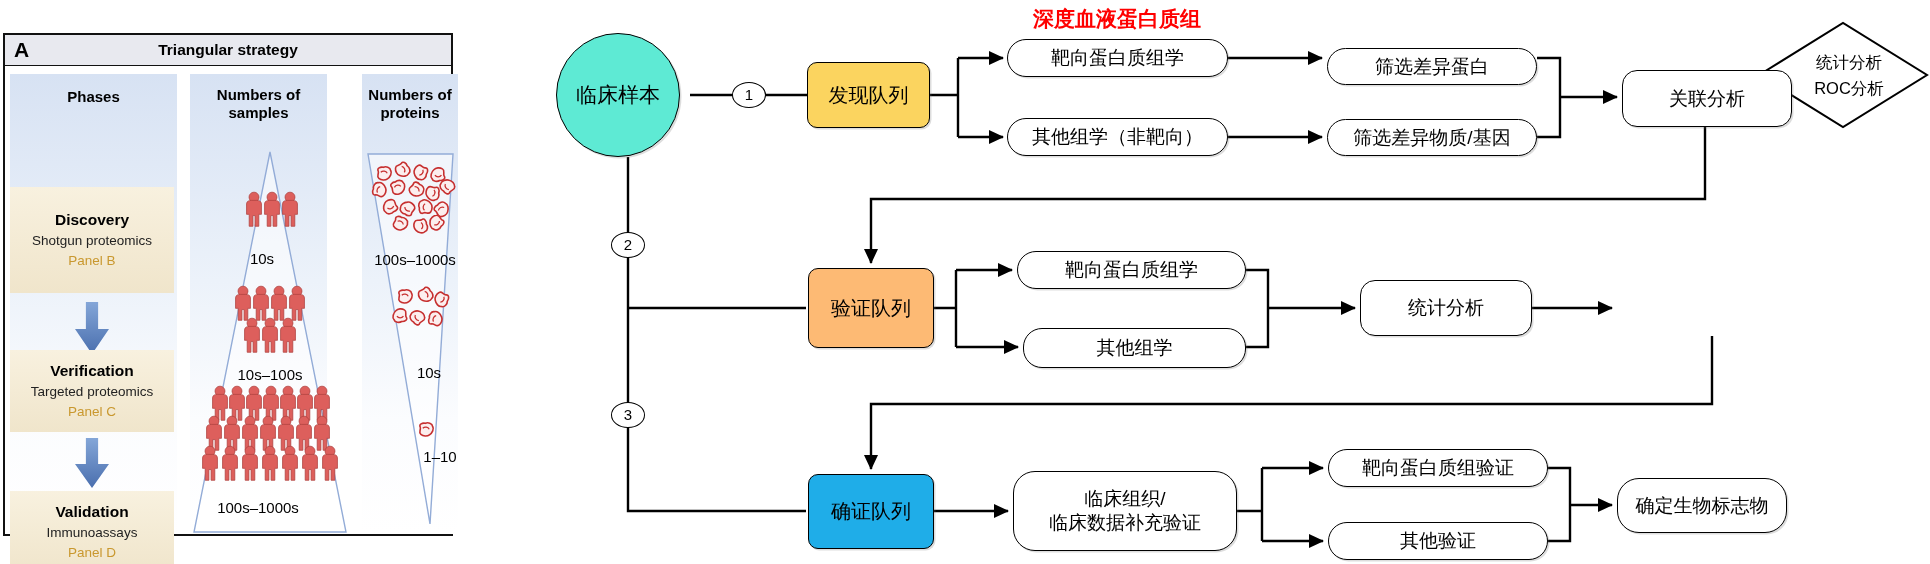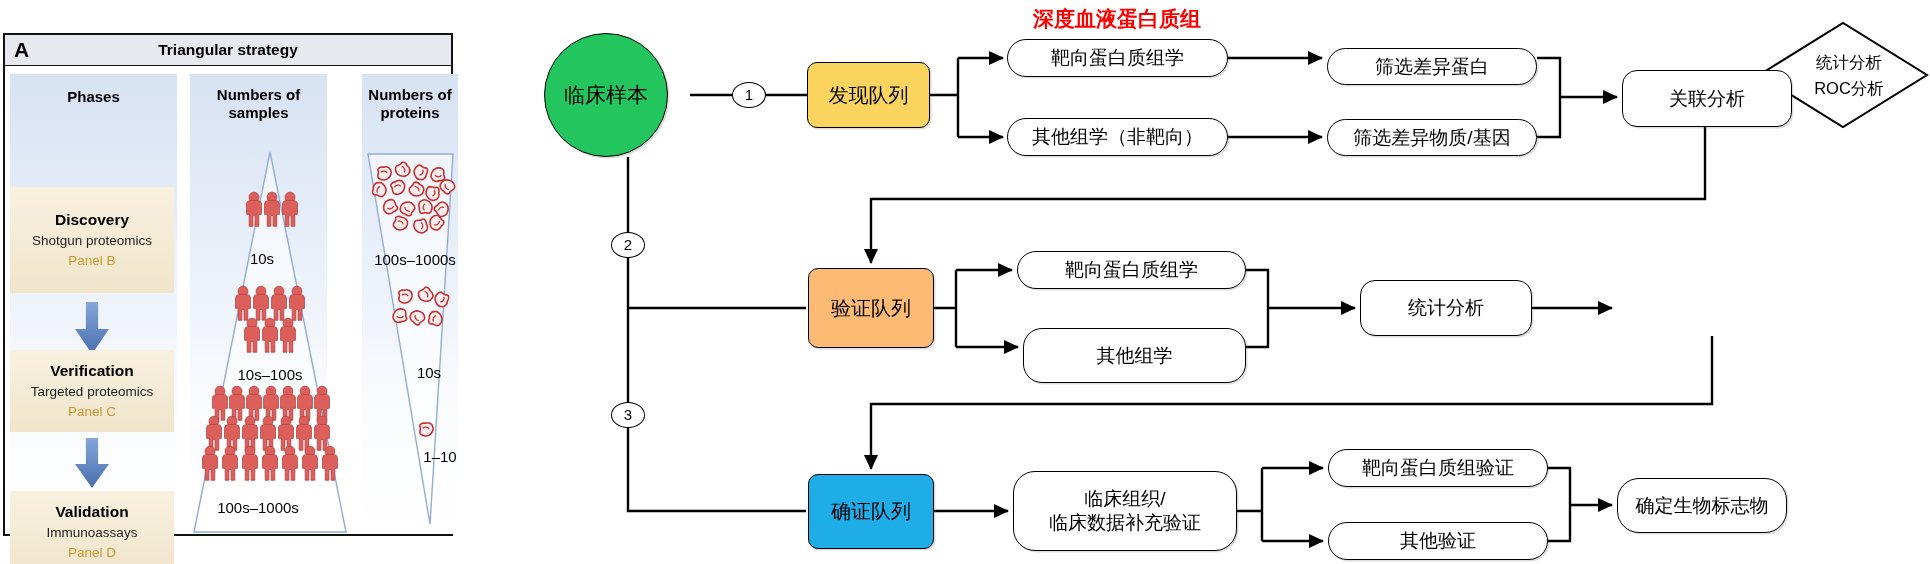--- a/index.html
+++ b/index.html
@@ -199,21 +199,21 @@
       <path d="M1237 511 H1262 M1262 468 V541"></path>
       <path d="M1262 468 H1323" marker-end="url(#ah)"></path>
       <path d="M1262 541 H1323" marker-end="url(#ah)"></path>
       <path d="M1548 468 H1570 V541 H1548"></path>
       <path d="M1570 505 H1612" marker-end="url(#ah)"></path>
     </g>
   </svg>
 
   <div class="flow-title" style="left:1017px;top:5px;width:200px;color:#ff0000;">深度血液蛋白质组</div>
 
-  <div class="node circle-node" style="left:544px;top:33px;width:124px;height:124px;background:#22c55e;">临床样本</div>
+  <div class="node circle-node" style="left:556px;top:33px;width:124px;height:124px;background:#5eead4;">临床样本</div>
 
   <div class="node step-pill" style="left:732px;top:82px;width:34px;height:26px;">1</div>
   <div class="node step-pill" style="left:611px;top:232px;width:34px;height:26px;">2</div>
   <div class="node step-pill" style="left:611px;top:402px;width:34px;height:26px;">3</div>
 
   <div class="node cohort" style="left:807px;top:62px;width:123px;height:66px;background:#fbd45f;">发现队列</div>
   <div class="node cohort" style="left:808px;top:268px;width:126px;height:80px;background:#fdba74;">验证队列</div>
   <div class="node cohort" style="left:808px;top:474px;width:126px;height:75px;background:#1fade8;">确证队列</div>
 
   <div class="node stadium" style="left:1007px;top:39px;width:221px;height:38px;">靶向蛋白质组学</div>
@@ -221,21 +221,21 @@
   <div class="node stadium" style="left:1327px;top:48px;width:210px;height:37px;">筛选差异蛋白</div>
   <div class="node stadium" style="left:1327px;top:119px;width:210px;height:37px;">筛选差异物质/基因</div>
   <div class="node rbox" style="left:1622px;top:70px;width:170px;height:57px;">关联分析</div>
 
   <div class="diamond-label" style="left:1783px;top:48px;width:132px;height:54px;">
     <div>统计分析</div>
     <div>ROC分析</div>
   </div>
 
   <div class="node stadium" style="left:1017px;top:251px;width:229px;height:38px;">靶向蛋白质组学</div>
-  <div class="node stadium" style="left:1023px;top:328px;width:223px;height:55px;">其他组学</div>
+  <div class="node stadium" style="left:1023px;top:328px;width:223px;height:40px;">其他组学</div>
   <div class="node rbox" style="left:1360px;top:280px;width:172px;height:56px;">统计分析</div>
 
   <div class="node rbox-lg" style="left:1013px;top:471px;width:224px;height:80px;flex-direction:column;">
     <div>临床组织/</div>
     <div>临床数据补充验证</div>
   </div>
   <div class="node stadium" style="left:1328px;top:449px;width:220px;height:38px;">靶向蛋白质组验证</div>
   <div class="node stadium" style="left:1328px;top:522px;width:220px;height:38px;">其他验证</div>
   <div class="node rbox-lg" style="left:1617px;top:478px;width:170px;height:55px;">确定生物标志物</div>
 

